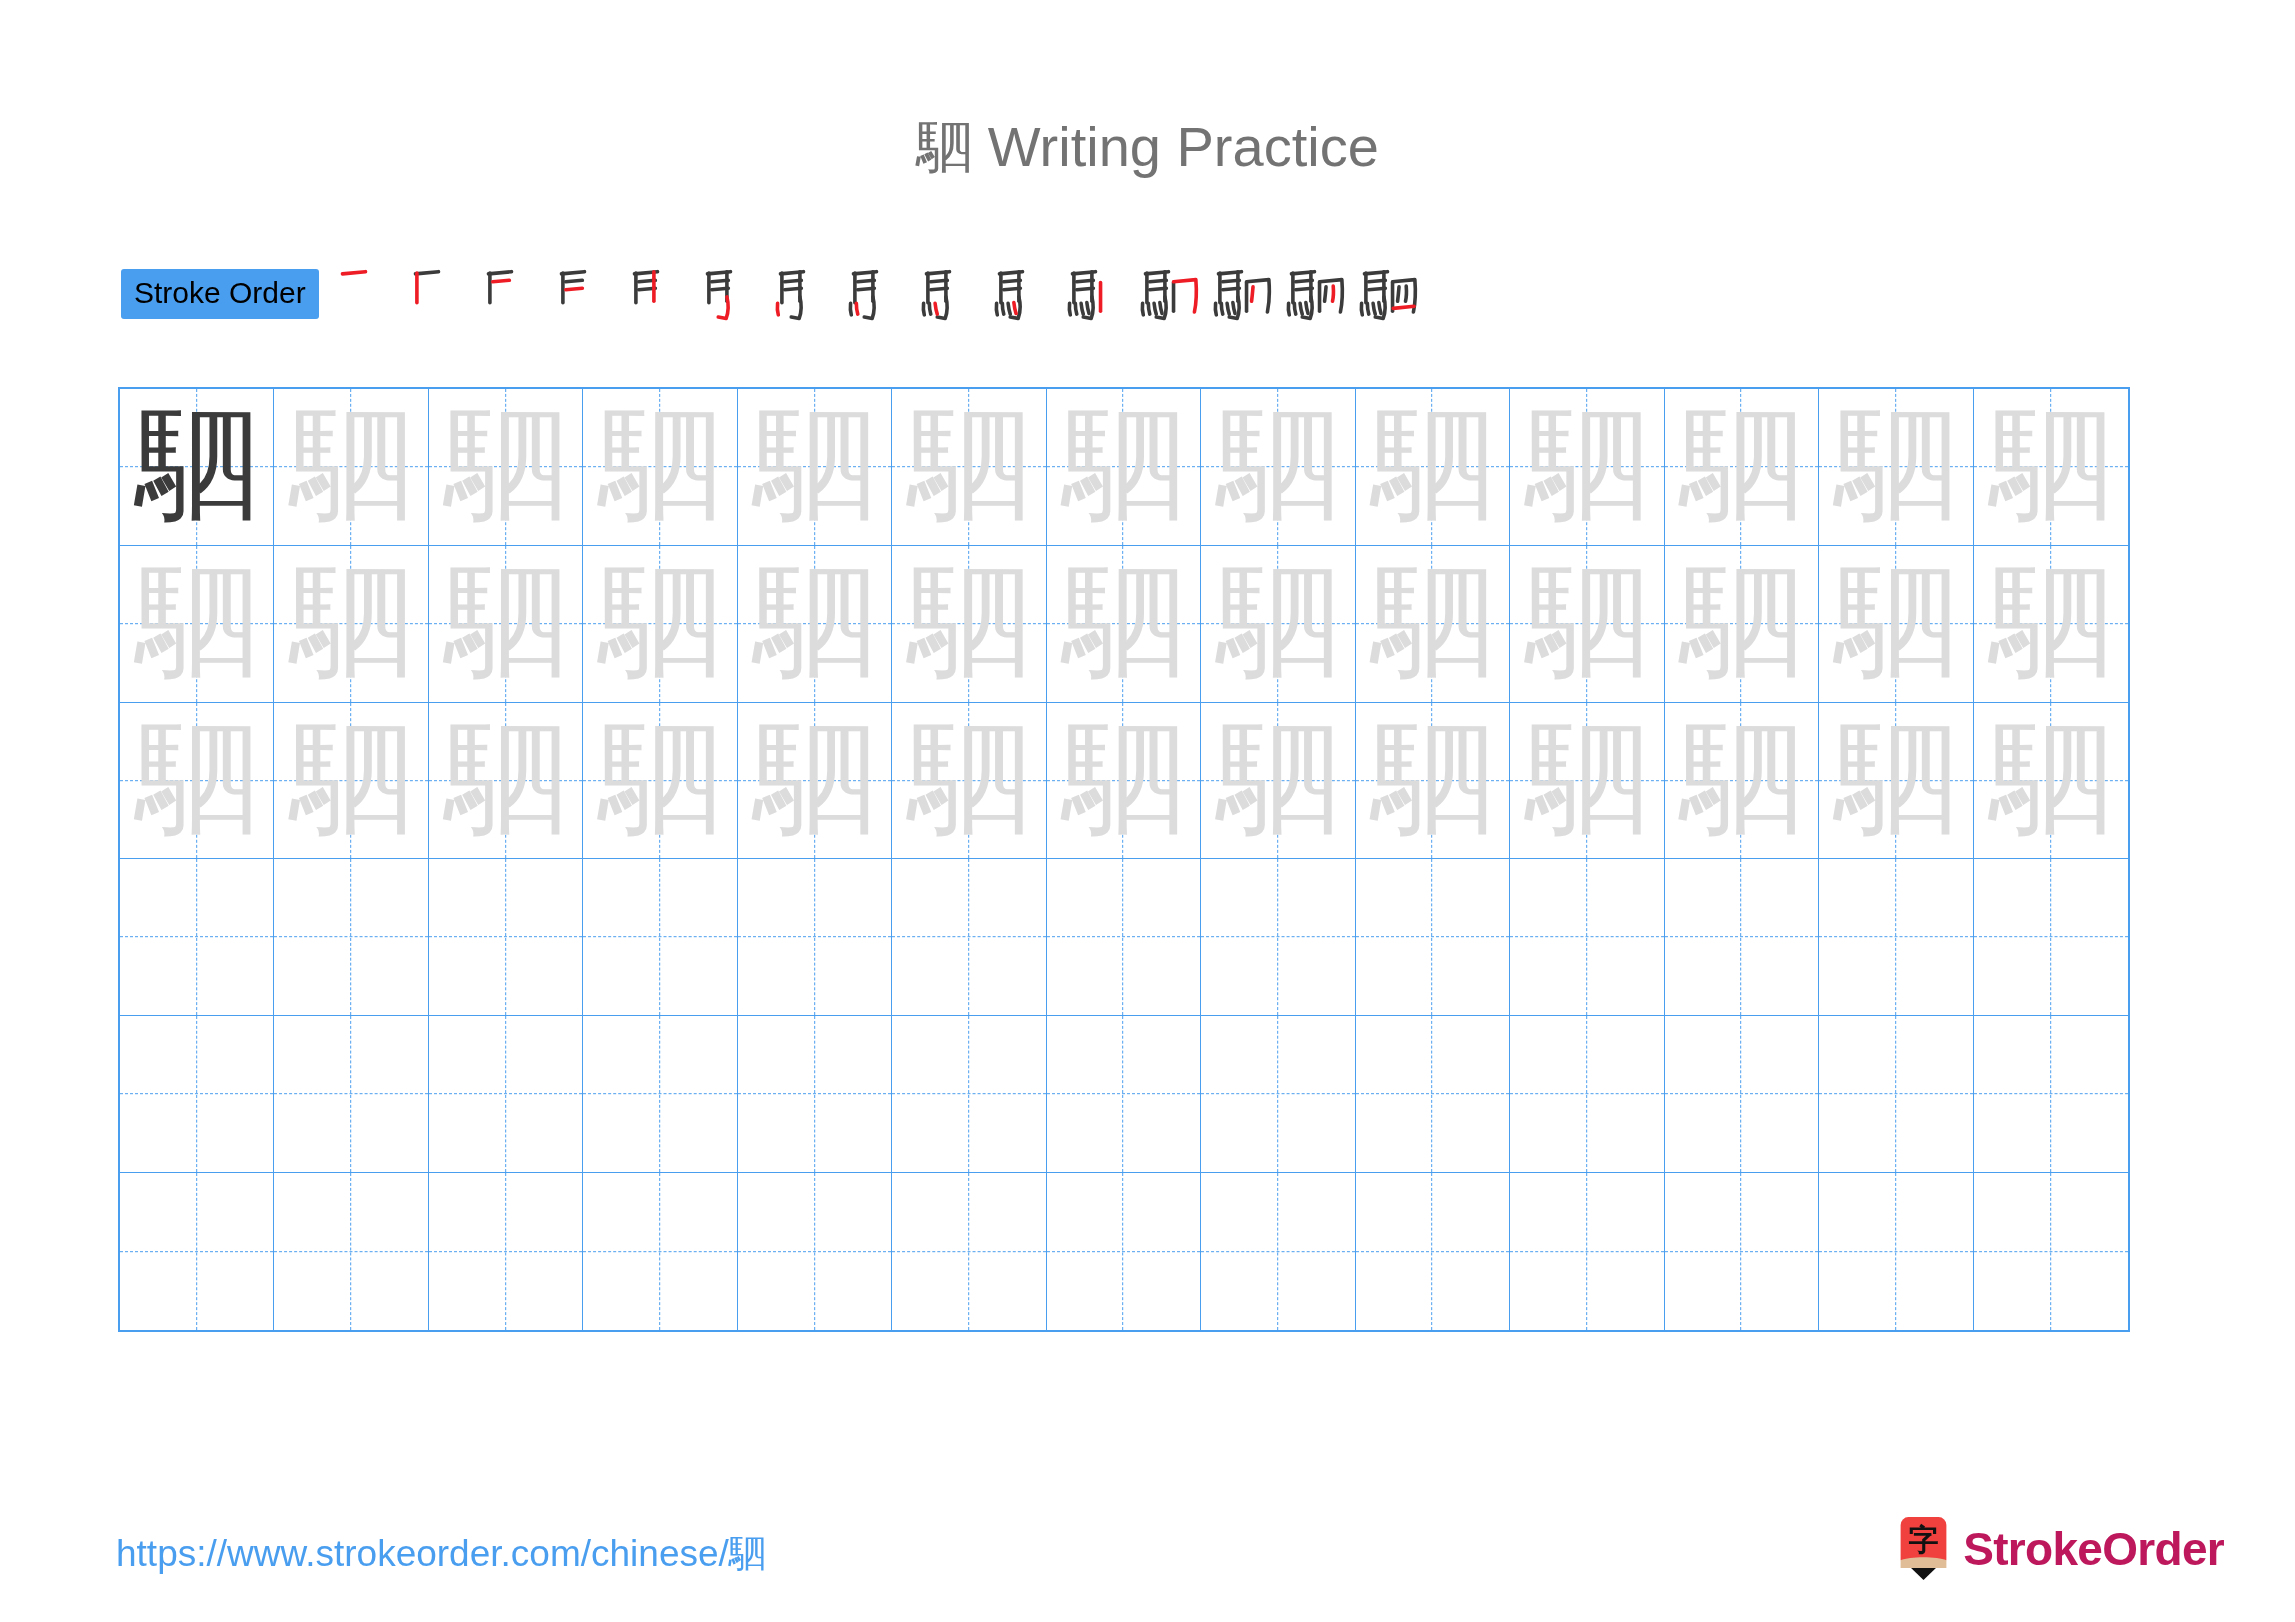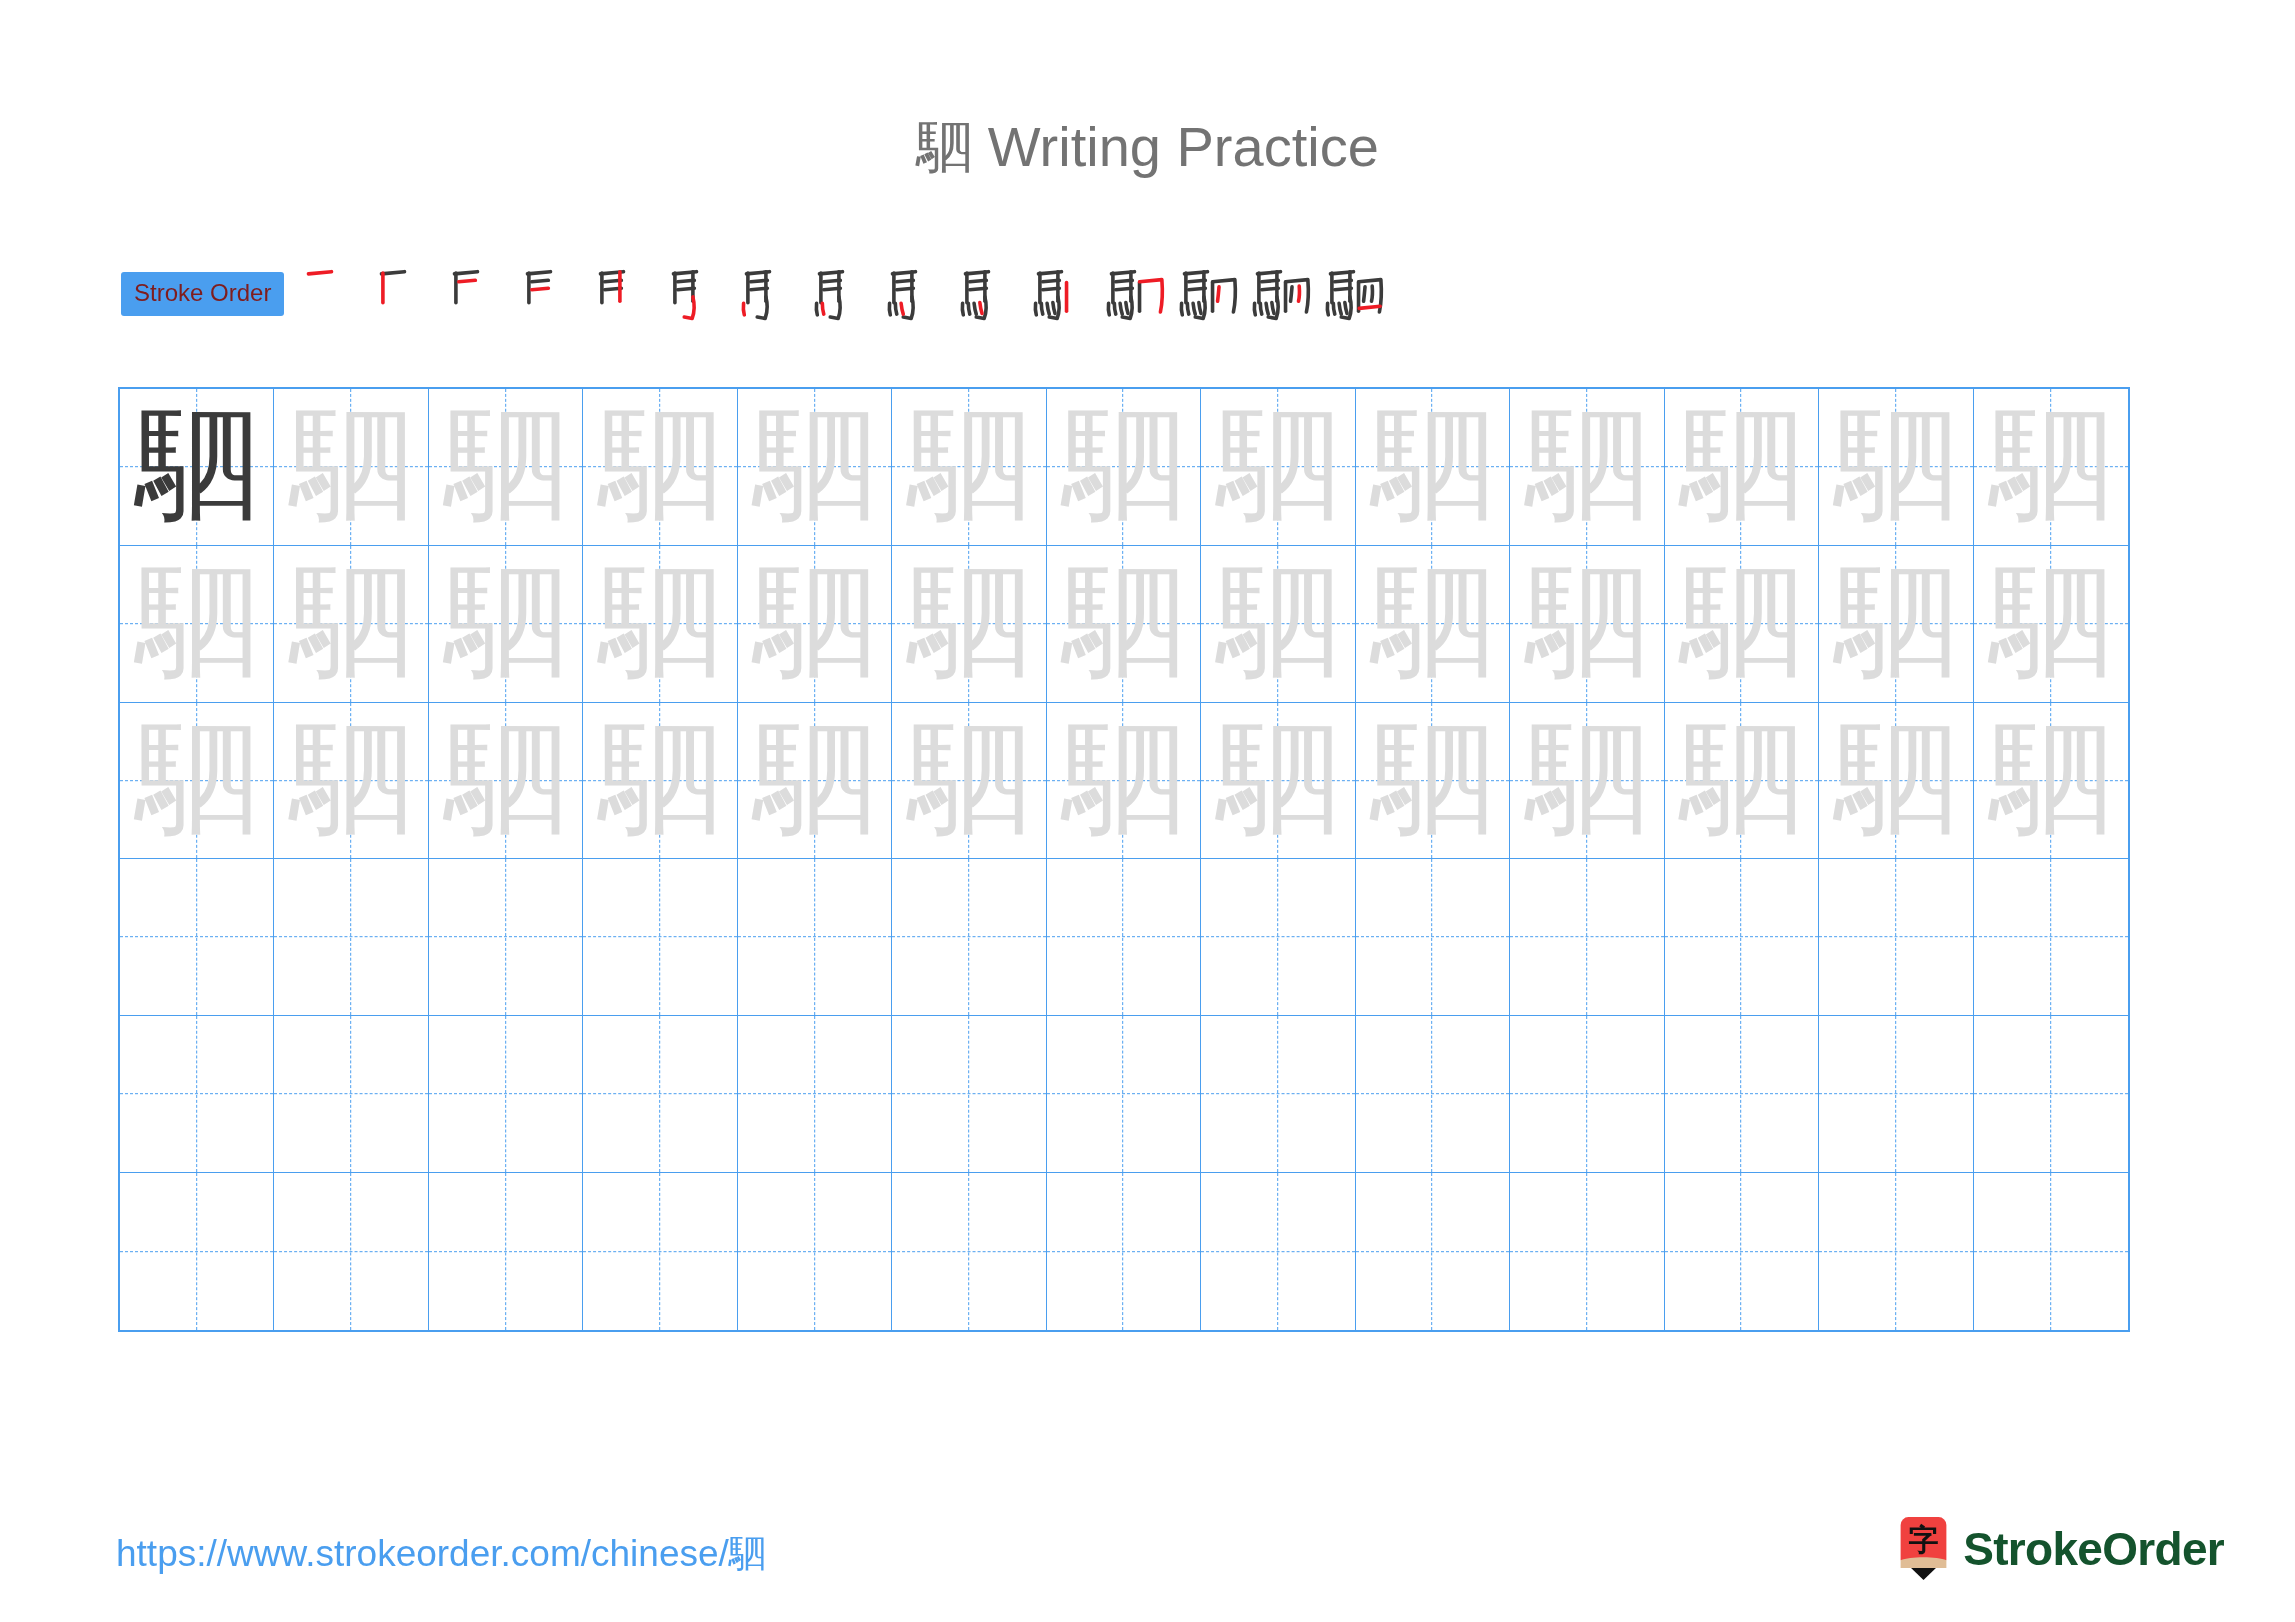--- a/index.html
+++ b/index.html
@@ -27,22 +27,22 @@
   
   .stroke-order-row {
     position:absolute;
     top:258px; left:121px;
     width:2042px; height:72px;
     display:flex;
     align-items:center;
   }
   .badge {
     background:#4a9eef;
-    color:#7f1d1d;
-    font-size:24px;
+    color:#000000;
+    font-size:30px;
     line-height:1;
     padding:9.2px 13px 11.8px 13px;
     border-radius:3px;
     white-space:nowrap;
     flex:0 0 auto;
     margin-right:10.5px;
   }
   .steps {
     display:flex;
     align-items:center;
@@ -123,21 +123,21 @@
     position:absolute;
     right:71px; top:1517px;
     display:flex;
     align-items:center;
     gap:14.4px;
   }
   .brand-mark { width:51px; height:63px; flex:0 0 auto; }
   .brand-name {
     font-size:46px;
     font-weight:bold;
-    color:#14532d;
+    color:#be185d;
     letter-spacing:-0.7px;
     white-space:nowrap;
   }
 </style>
 </head>
 <body>
 
 <div class="page">
 
   <div class="title">

